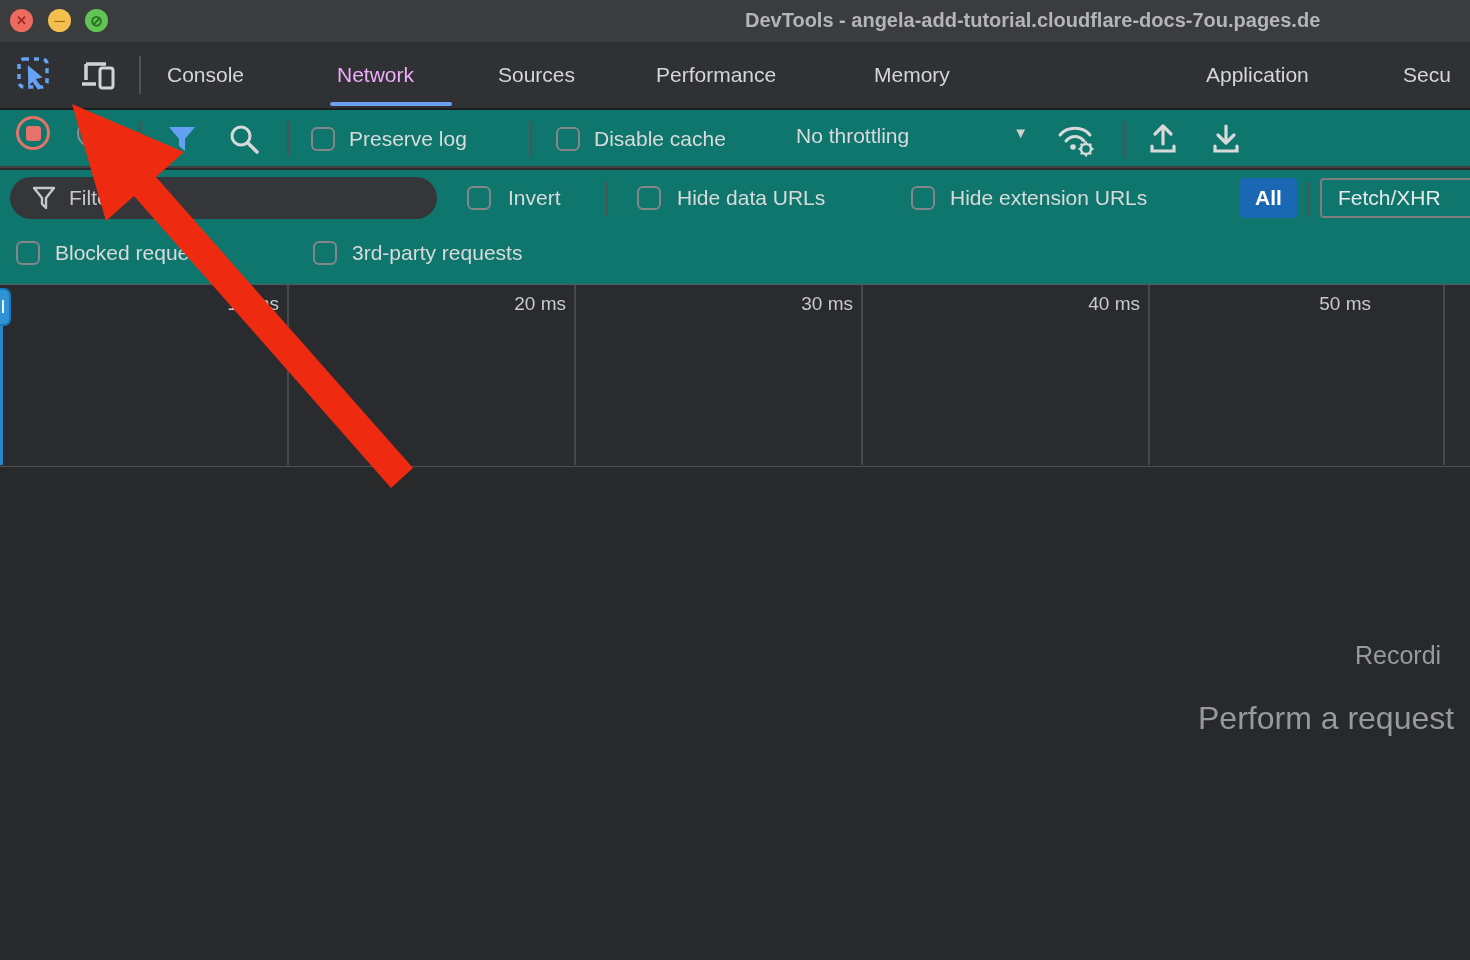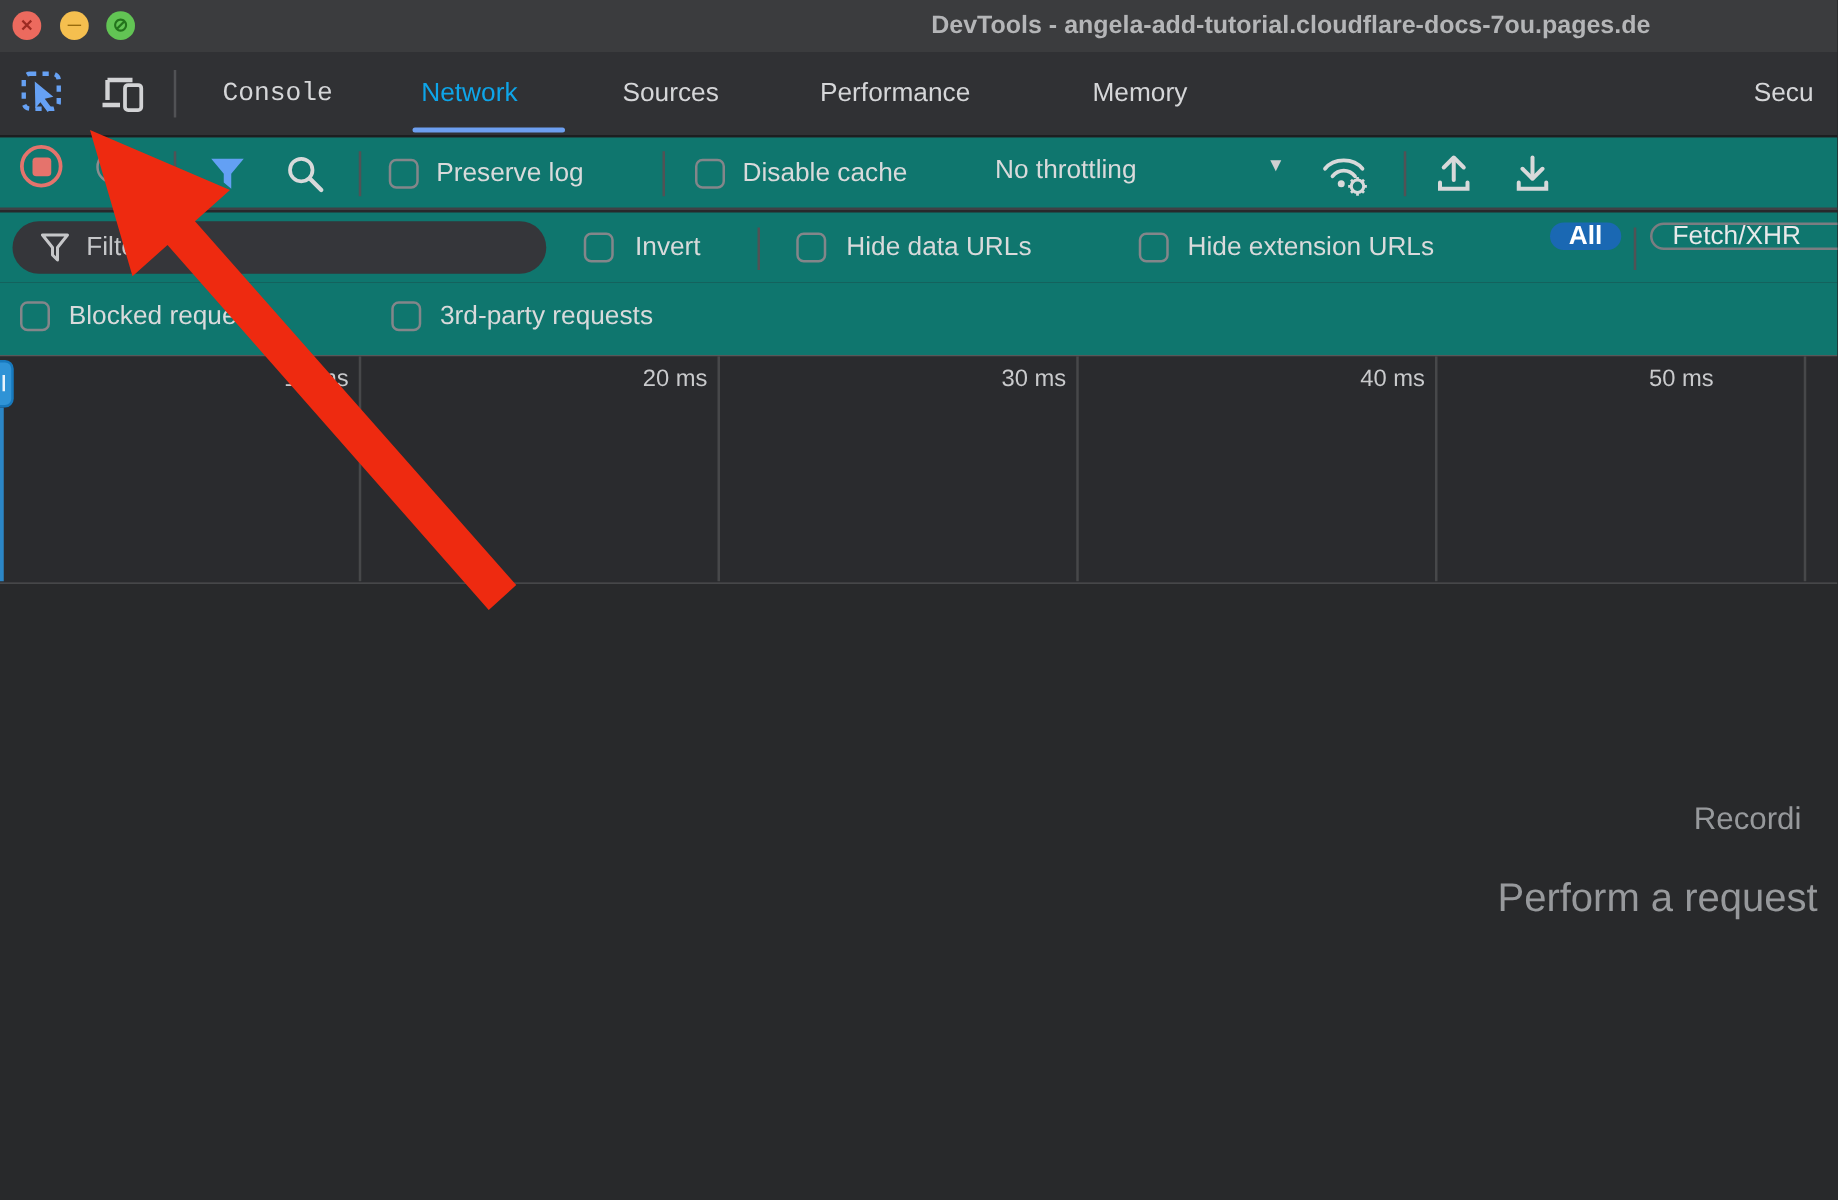--- a/index.html
+++ b/index.html
@@ -17,21 +17,21 @@
   #tl-min   { left:48px;  background:#f5bf4f; color:#96690c; font-size:15px; }
   #tl-zoom  { left:85px;  background:#62c454; color:#23731c; font-size:15px; }
   #win-title { left:745px; top:9px; width:760px; white-space:nowrap; overflow:hidden;
                color:#b4b5b7; font-size:20px; font-weight:bold; }
 
   
   #tabbar { left:0; top:42px; width:1470px; height:68px; background:#303134;
             border-bottom:2px solid #1d1e20; }
   .tab { position:absolute; top:0; height:66px; display:flex; align-items:center;
          color:#d5d6d8; font-size:21px; white-space:nowrap; cursor:default; }
-  .tab.active { color:#0ea5e9; }
+  .tab.active { color:#f0abfc; }
   .tab-underline { position:absolute; left:330px; top:60px; width:122px; height:4px;
                    background:#6d9ff0; border-radius:2px; }
   .vsep { position:absolute; width:2px; background:#515255; }
 
   
   .row { left:0; width:1470px; background:#0f766e; }
   #toolbar { top:110px; height:58px; border-bottom:2px solid #404145; }
   #filterrow { top:170px; height:56px; }
   #blockedrow { top:226px; height:58px; }
 
@@ -45,22 +45,22 @@
   #clear-btn { left:77px; top:10px; width:27px; height:27px; border:2.5px solid #8b8d90;
                border-radius:50%; }
 
   #filter-pill { left:10px; top:7px; width:427px; height:42px; background:#35363a;
                  border-radius:21px; display:flex; align-items:center; padding-left:22px; }
   #filter-input { background:transparent; border:none; outline:none; color:#c6c7c9;
                   font-size:21px; font-family:"Liberation Sans",sans-serif;
                   margin-left:13px; width:330px; }
   #filter-input::placeholder { color:#c6c7c9; opacity:1; }
 
-  .chip { position:absolute; top:8px; height:22px; display:flex; align-items:center;
-          justify-content:center; font-size:21px; border-radius:15px; }
+  .chip { position:absolute; top:8px; height:40px; display:flex; align-items:center;
+          justify-content:center; font-size:21px; border-radius:4px; }
   #chip-all { left:1240px; width:57px; background:#1a68b3; color:#ffffff; font-weight:bold; }
   #chip-fetch { left:1320px; width:172px; border:2px solid #7b7d81; color:#e8e9ea;
                 justify-content:flex-start; padding-left:16px; }
 
   #throttle { left:796px; top:14px; width:232px; display:flex; 
               justify-content:space-between; color:#d9dadb; font-size:21px; cursor:default; }
   #throttle .caret { font-size:15px; color:#cfd0d2; }
 
   
   #ruler { left:0; top:284px; width:1470px; height:183px; background:#2a2b2e;
@@ -108,26 +108,27 @@
     </div>
 
     <div class="abs" style="left:78px;top:14px;width:40px;height:38px;">
       <svg width="40" height="38" viewBox="0 0 40 38">
         <path d="M8 8 h20 M8 8 v16 M4 28 h14" fill="none" stroke="#d2d3d5" stroke-width="3.5"></path>
         <rect x="22" y="12" width="13" height="20" rx="2.5" fill="#303134" stroke="#d2d3d5" stroke-width="3"></rect>
       </svg>
     </div>
     <div class="vsep" style="left:139px;top:14px;height:38px;"></div>
 
-    <div class="tab" style="left:178px;font-family:Liberation Mono, monospace;">Console</div>
+    <div class="tab" style="left:167px;">Console</div>
     <div class="tab active" style="left:337px;">Network</div>
     <div class="tab-underline"></div>
     <div class="tab" style="left:498px;">Sources</div>
     <div class="tab" style="left:656px;">Performance</div>
     <div class="tab" style="left:874px;">Memory</div>
+    <div class="tab" style="left:1206px;">Application</div>
     <div class="tab" style="left:1403px;">Secu</div>
   </div>
 
   <div class="abs row" id="toolbar">
     <div class="abs" id="record-btn">
       <div class="sq"></div>
     </div>
     <div class="abs" id="clear-btn"></div>
     <div class="vsep" style="left:139px;top:11px;height:36px;"></div>
 

